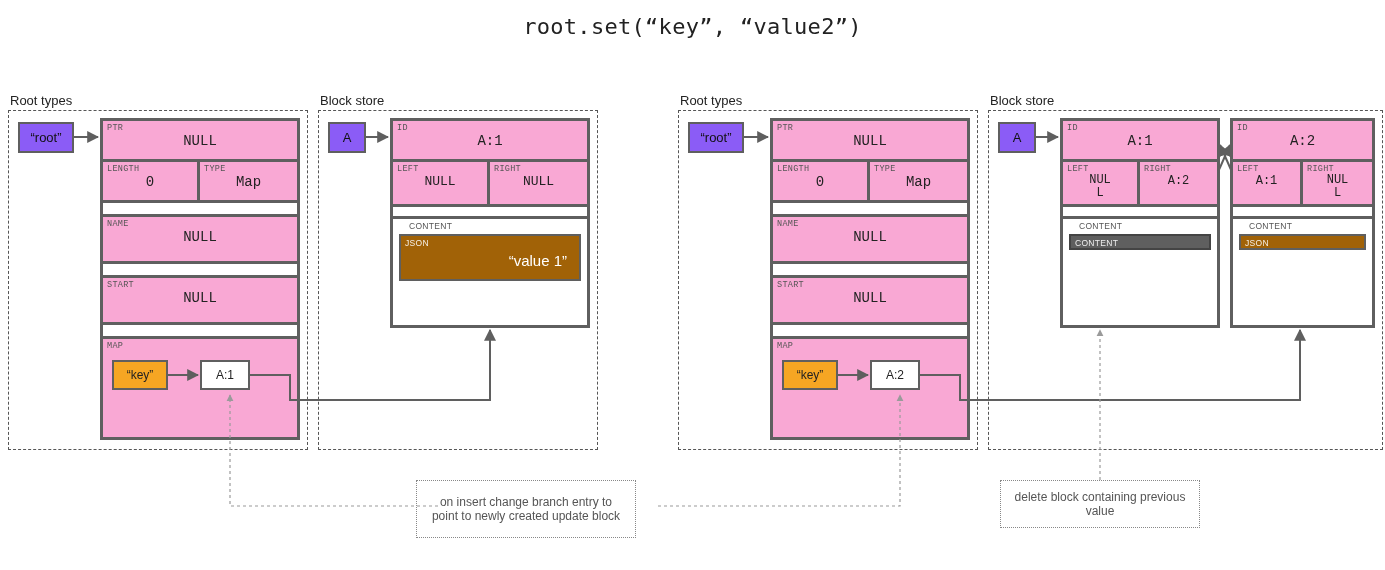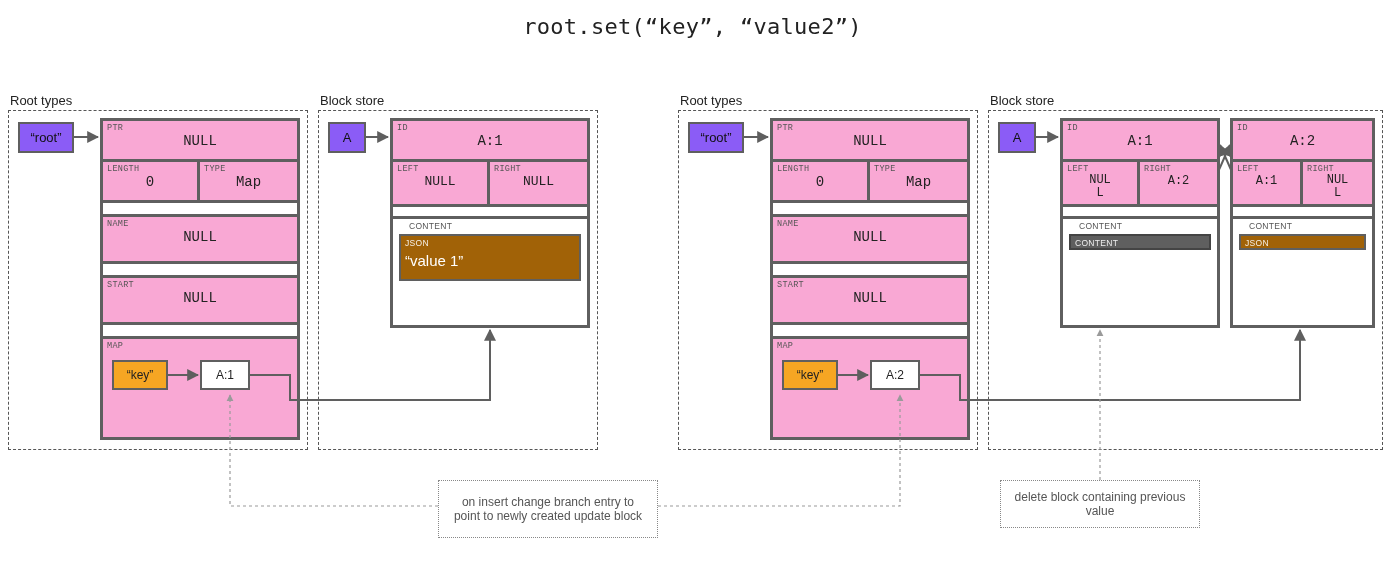--- a/index.html
+++ b/index.html
@@ -95,21 +95,21 @@
     box-sizing: border-box;
   }
   .innerjson .ij-lbl {
     font-size: 8.5px;
     padding: 2px 4px 0 4px;
     letter-spacing: 0.3px;
     opacity: 0.9;
   }
   .innerjson .ij-val {
     font-size: 15px;
-    text-align: left;
+    text-align: right;
     padding: 4px 12px 10px 4px;
   }
   .innerdel {
     margin: 0 6px 6px 6px;
     background: #5f5f5f;
     border: 2px solid #444;
     color: #fff;
     box-sizing: border-box;
   }
   .innerdel .ij-lbl {
@@ -297,21 +297,21 @@
     <div class="val small" style="white-space:pre-line;">NUL
 L</div>
   </div>
   <div class="contentbox" style="left:1230px; top:216px; width:145px; height:112px;">
     <div class="lbl">CONTENT</div>
     <div class="innerjson">
       <div class="ij-lbl">JSON</div>
     </div>
   </div>
 
-  <div class="note" style="left:438px; top:480px; width:220px; height:58px;">on insert change branch entry to point to newly created update block</div>
+  <div class="note" style="left:416px; top:480px; width:220px; height:58px;">on insert change branch entry to point to newly created update block</div>
   <div class="note" style="left:1000px; top:480px; width:200px; height:48px;">delete block containing previous value</div>
 
   <svg class="wires">
     <defs>
       <marker id="arrow" viewBox="0 0 10 10" refX="9" refY="5" markerWidth="6" markerHeight="6" orient="auto-start-reverse">
         <path d="M 0 0 L 10 5 L 0 10 z" fill="#5f5f5f"></path>
       </marker>
       <marker id="arrow-dot" viewBox="0 0 10 10" refX="9" refY="5" markerWidth="6" markerHeight="6" orient="auto-start-reverse">
         <path d="M 0 0 L 10 5 L 0 10 z" fill="#9a9a9a"></path>
       </marker>

